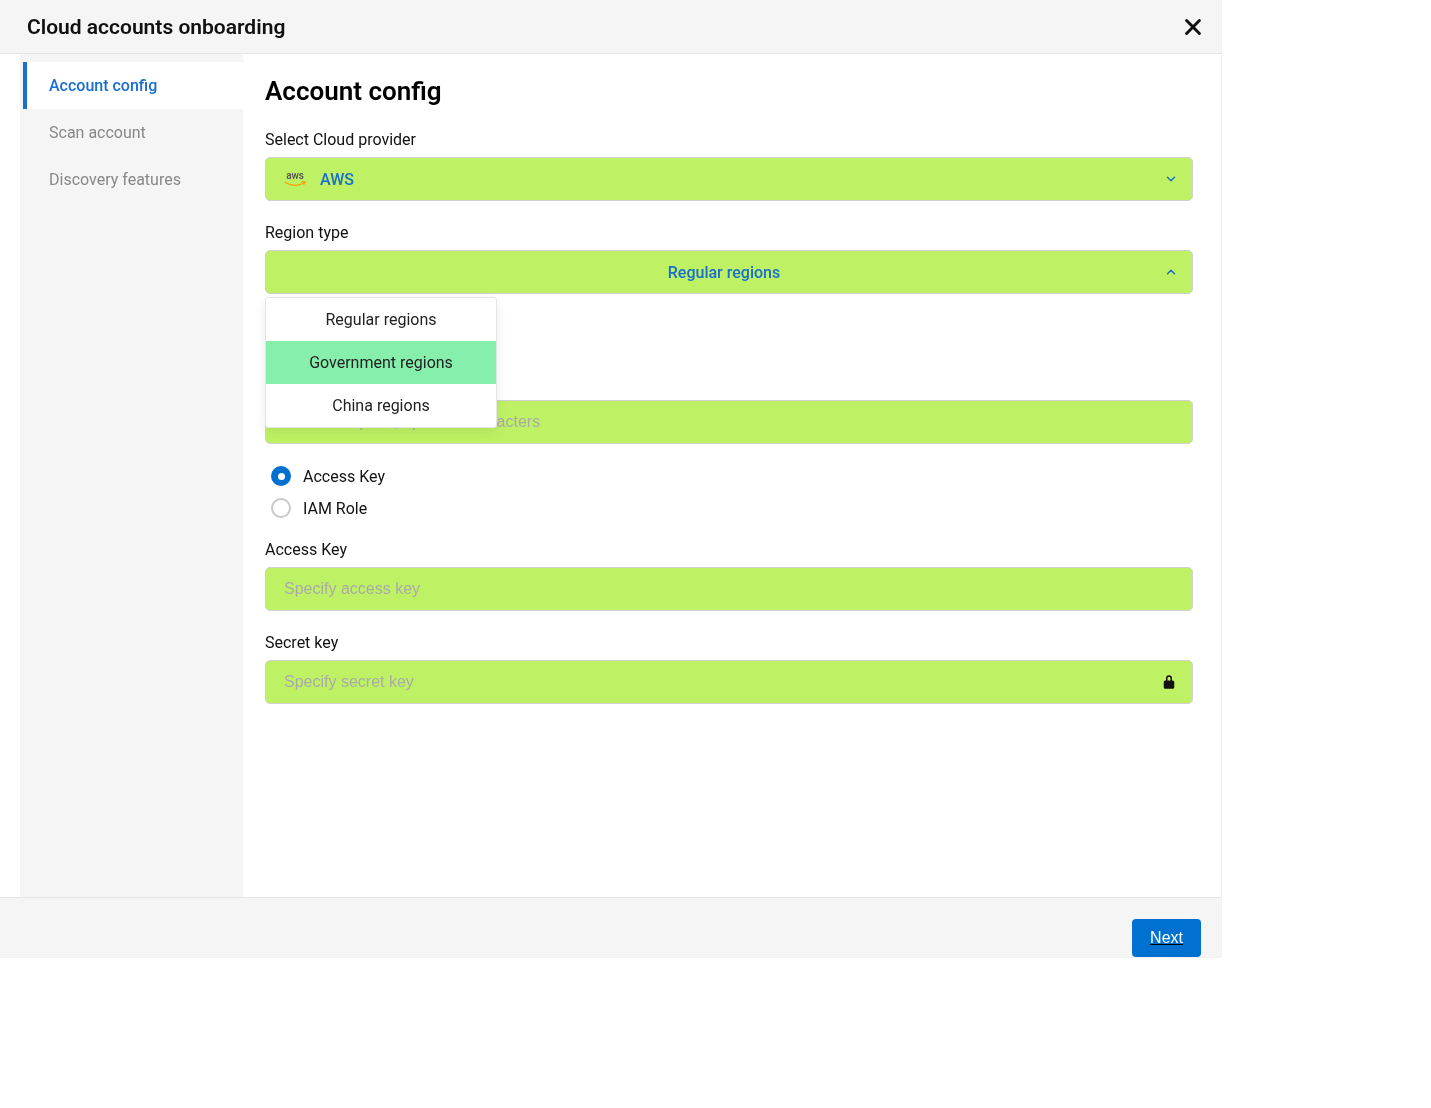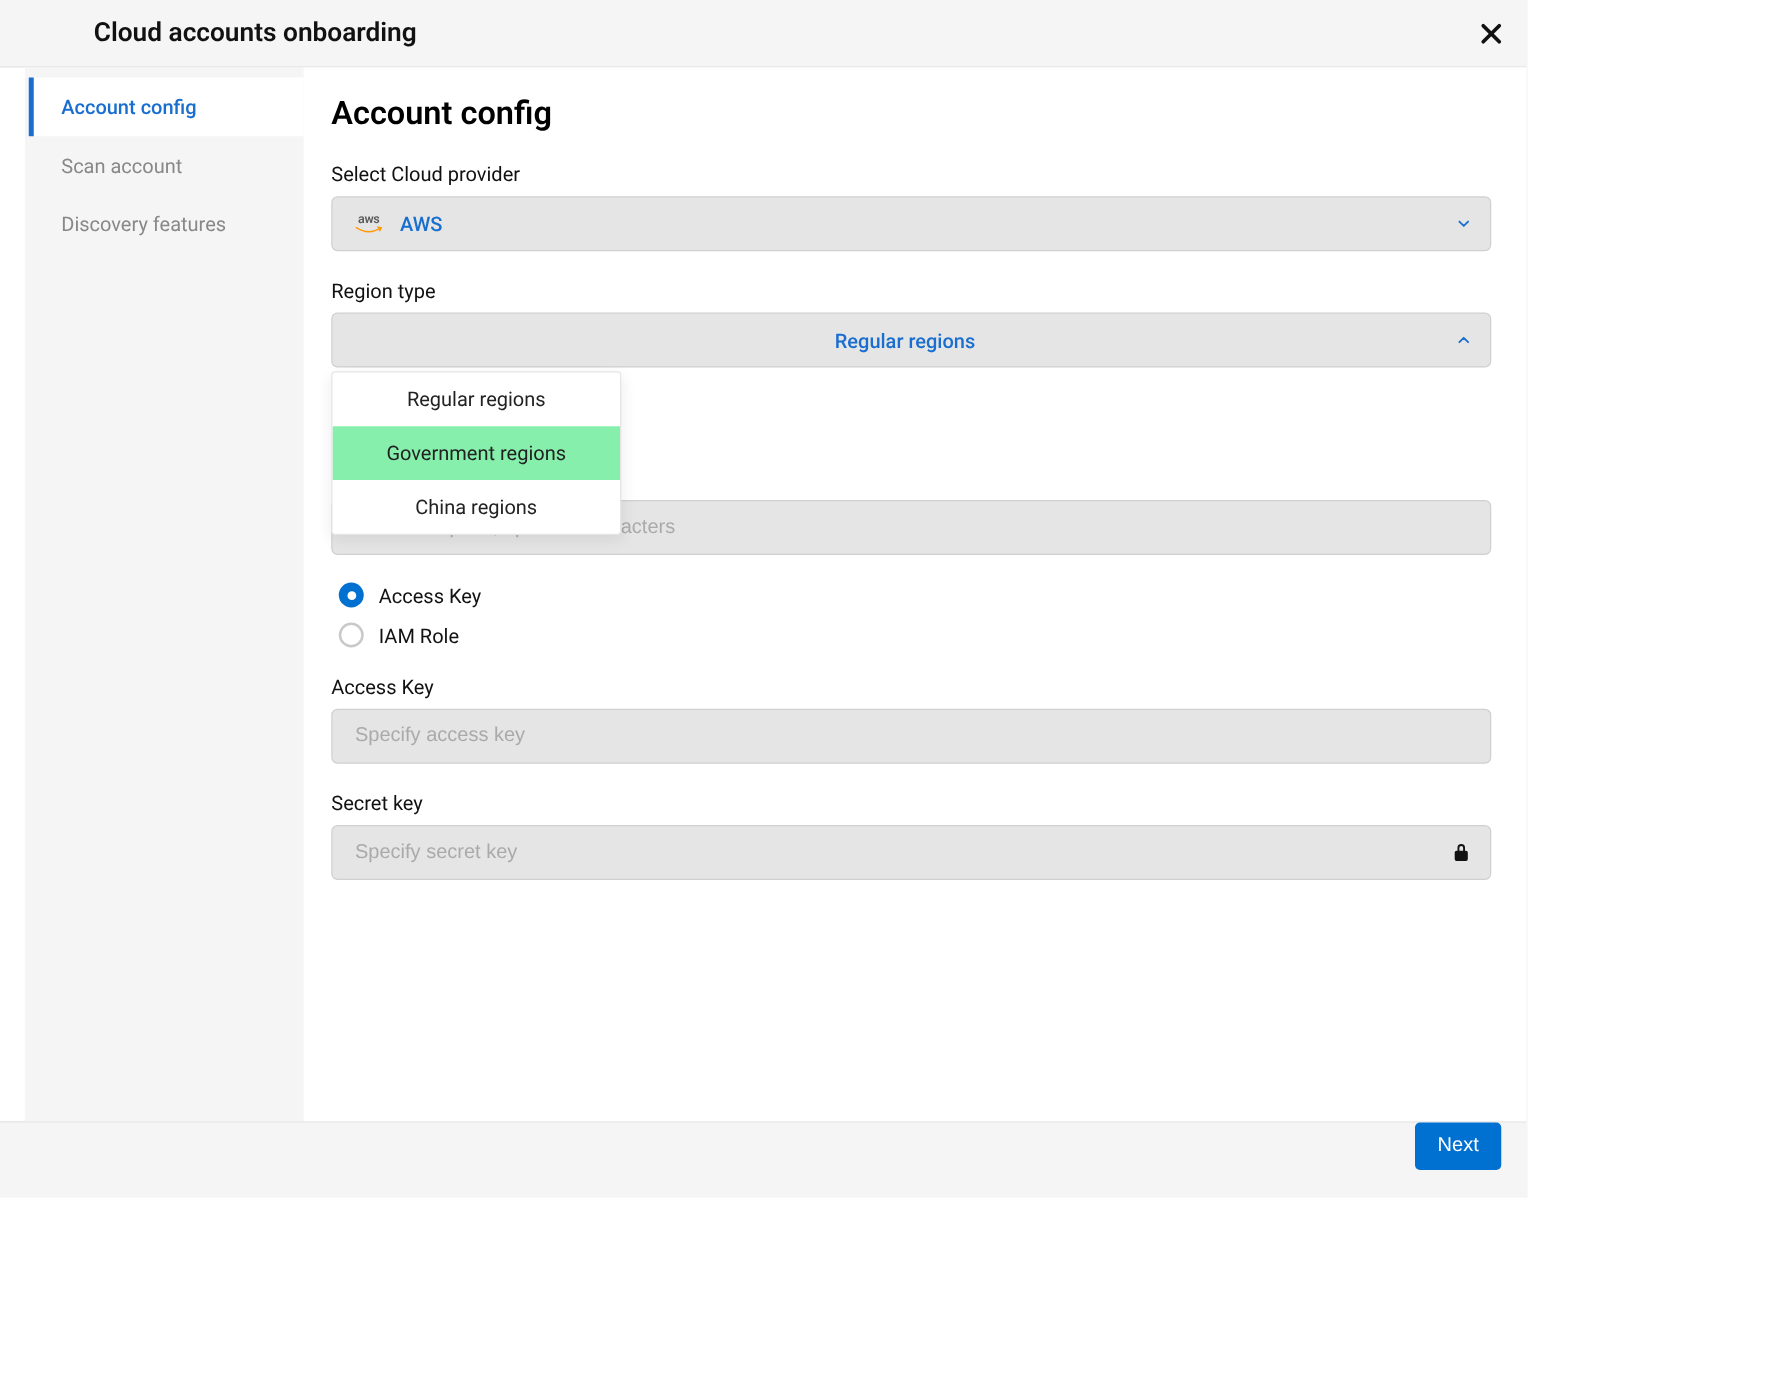--- a/index.html
+++ b/index.html
@@ -33,21 +33,20 @@
     justify-content: space-between;
     height: 54px;
     padding: 0 14px 0 27px;
     background: #f5f5f5;
     border-bottom: 1px solid #e5e5e5;
   }
   .modal-title {
     font-size: 21px;
     font-weight: 600;
     color: #111;
-    margin-left: 48px;
   }
   .close-btn {
     width: 28px;
     height: 28px;
     display: flex;
     align-items: center;
     justify-content: center;
     cursor: pointer;
     color: #111;
   }
@@ -106,21 +105,21 @@
     align-items: center;
     gap: 6px;
   }
 
   
   .select, .text-input {
     width: 100%;
     height: 44px;
     border: 1px solid #d0d0d0;
     border-radius: 5px;
-    background: #e5e5e5;
+    background: #bef264;
     display: flex;
     align-items: center;
     padding: 0 14px 0 18px;
     font-size: 16px;
     position: relative;
     color: #111;
   }
   .select { cursor: pointer; }
   .select .value {
     flex: 1;
@@ -233,23 +232,24 @@
     font-style: italic;
     line-height: 1;
   }
 
   
   .modal-footer {
     height: 60px;
     background: #f5f5f5;
     border-top: 1px solid #e5e5e5;
     display: flex;
-    align-items: flex-start;
+    align-items: flex-end;
     justify-content: flex-end;
     padding: 0 20px;
+    text-decoration: underline;
   }
   .next-btn {
     background: #0070d1;
     color: #fff;
     border: none;
     border-radius: 4px;
     padding: 10px 18px;
     font-size: 16px;
     cursor: pointer;
   }

